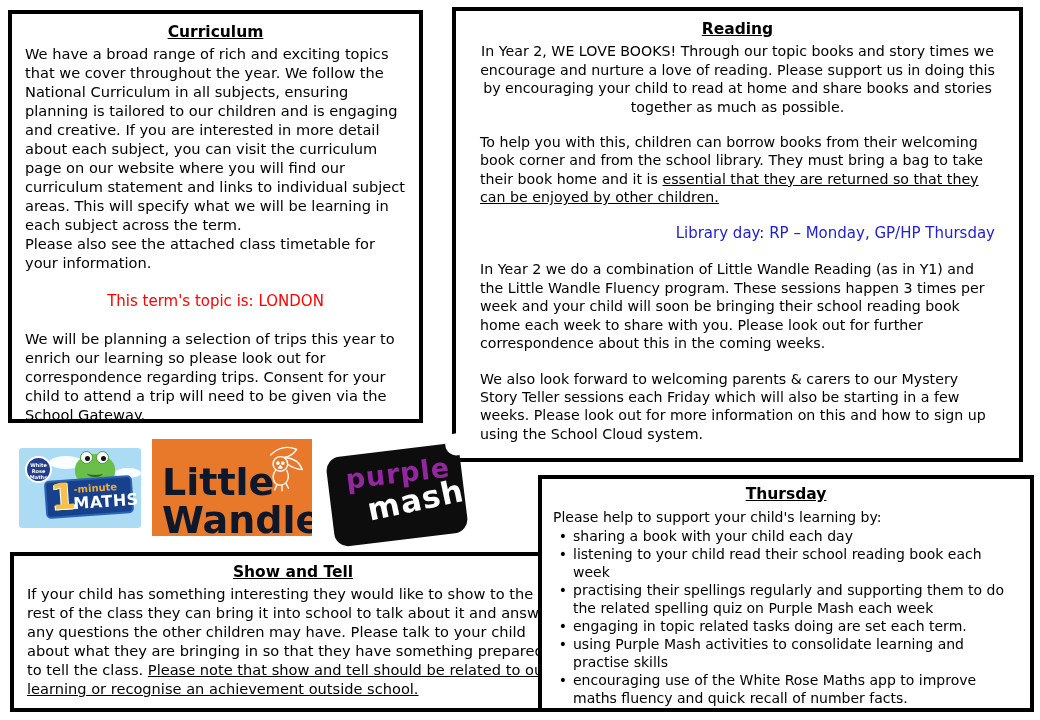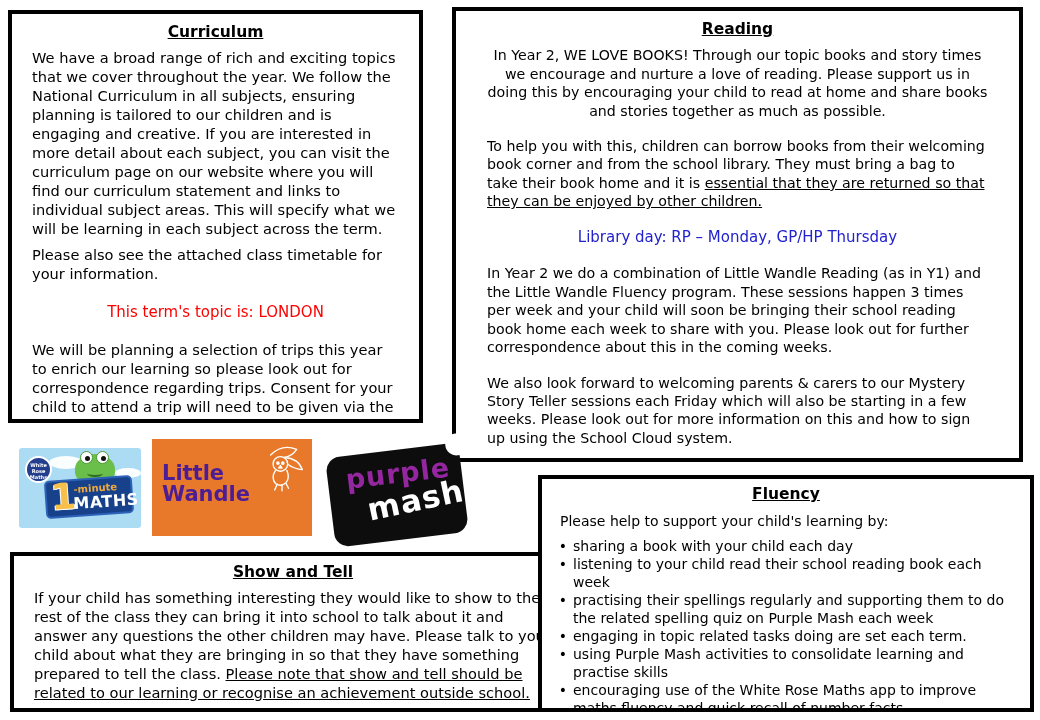--- a/index.html
+++ b/index.html
@@ -4,21 +4,21 @@
 <style>
   * { box-sizing: border-box; margin: 0; padding: 0; }
   html,body { background:#fff; }
   .page {
     position: relative; width: 1040px; height: 720px; background: #ffffff;
     font-family: "DejaVu Sans", sans-serif; color:#000; overflow: hidden;
   }
   .box { position:absolute; border:4px solid #000000; background:#fff; overflow:hidden; }
   .title { font-weight:bold; text-decoration:underline; text-align:center;
            font-size:15.5px; margin:2px 0 3px; }
-  .box p { margin:7px; }
+  .box p { margin:0; }
   .center { text-align:center; }
   .u { text-decoration: underline; }
 
   
   .curriculum { left:8px; top:10px; width:415px; height:413px; padding:6px 13px;
                 font-size:14.6px; line-height:1.3; }
   .curriculum .topic-line { text-align:center; font-size:15px; margin:19px 0; }
 
   
   .reading { left:452px; top:7px; width:571px; height:455px; padding:6px 24px;
@@ -64,22 +64,22 @@
                transform:rotate(-4deg); }
   .omm-one { position:absolute; left:4px; top:-6px; font-size:36px; font-weight:bold;
              color:#f6c04a; text-shadow:1px 1px 0 #fff, -1px 1px 0 #fff; }
   .omm-minute { position:absolute; left:27px; top:3px; font-size:10px; font-weight:bold;
                 color:#f0a93c; }
   .omm-maths { position:absolute; left:26px; top:13px; font-size:16px; font-weight:bold;
                color:#fff; letter-spacing:.5px; }
 
   
   .lw { left:152px; top:439px; width:160px; height:97px; background:#e8792b; }
-  .lw-text { position:absolute; left:10px; top:24px; color:#4c1d95; font-weight:bold;
-             font-size:21px; line-height:1.0; letter-spacing:0; }
+  .lw-text { position:absolute; left:10px; top:24px; color:#0f172a; font-weight:bold;
+             font-size:38px; line-height:1.0; letter-spacing:0; }
   .lw-text span { display:block; }
   .owl { position:absolute; right:4px; top:3px; width:52px; height:52px; }
 
   
   .pm { left:326px; top:444px; width:146px; height:104px; overflow:visible; }
   .pm-blob { position:absolute; left:4px; top:6px; width:134px; height:90px;
              background:#0d0d0d; border-radius:14px; transform:rotate(-7deg); }
   .pm-bite { position:absolute; right:-9px; top:-9px; width:22px; height:22px;
              background:#fff; border-radius:50%; }
   .pm-purple { position:absolute; left:18px; top:8px; font-size:27px; font-weight:bold;
@@ -97,21 +97,21 @@
     <p>We have a broad range of rich and exciting topics that we cover throughout the year. We follow the National Curriculum in all subjects, ensuring planning is tailored to our children and is engaging and creative.  If you are interested in more detail about each subject, you can visit the curriculum page on our website where you will find our curriculum statement and links to individual subject areas.  This will specify what we will be learning in each subject across the term.</p>
     <p>Please also see the attached class timetable for your information.</p>
     <p class="topic-line" style="color: rgb(254, 0, 0);">This term's topic is: LONDON</p>
     <p>We will be planning a selection of trips this year to enrich our learning so please look out for correspondence regarding trips. Consent for your child to attend a trip will need to be given via the School Gateway.</p>
   </section>
 
   <section class="box reading">
     <h2 class="title">Reading</h2>
     <p class="center">In Year 2, WE LOVE BOOKS! Through our topic books and story times we encourage and nurture a love of reading. Please support us in doing this by encouraging your child to read at home and share books and stories together as much as possible.</p>
     <p><span>To help you with this, children can borrow books from their welcoming book corner and from the school library. They must bring a bag to take their book home and it is </span><span class="u">essential that they are returned so that they can be enjoyed by other children.</span></p>
-    <p class="center library-line" style="color: rgb(33, 33, 206);">Library day: RP – Monday, GP/HP Thursday</p>
+    <p class="center library-line" style="color: rgb(33, 33, 206); text-align: right;">Library day: RP – Monday, GP/HP Thursday</p>
     <p>In Year 2 we do a combination of Little Wandle Reading (as in Y1) and the Little Wandle Fluency program. These sessions happen 3 times per week and your child will soon be bringing their school reading book home each week to share with you. Please look out for further correspondence about this in the coming weeks.</p>
     <p>We also look forward to welcoming parents &amp; carers to our Mystery Story Teller sessions each Friday which will also be starting in a few weeks. Please look out for more information on this and how to sign up using the School Cloud system.</p>
   </section>
 
   <div class="logo omm" style="background: rgb(171, 220, 244);">
     <div class="cloud c1"></div>
     <div class="cloud c2"></div>
     <div class="omm-badge">White Rose Maths</div>
     <div class="frog">
       <div class="eye e1">
@@ -155,21 +155,21 @@
       <span class="pm-mash">mash</span>
     </div>
   </div>
 
   <section class="box showtell">
     <h2 class="title">Show and Tell</h2>
     <p><span>If your child has something interesting they would like to show to the rest of the class they can bring it into school to talk about it and answer any questions the other children may have.  Please talk to your child about what they are bringing in so that they have something prepared to tell the class. </span><span class="u">Please note that show and tell should be related to our learning or recognise an achievement outside school.</span></p>
   </section>
 
   <section class="box homework">
-    <h2 class="title">Fluency</h2>
+    <h2 class="title">Thursday</h2>
     <p>Please help to support your child's learning by:</p>
     <ul class="hw-list">
       <li>sharing a book with your child each day</li>
       <li>listening to your child read their school reading book each week</li>
       <li>practising their spellings regularly and supporting them to do the related spelling quiz on Purple Mash each week</li>
       <li>engaging in topic related tasks doing are set each term.</li>
       <li>using Purple Mash activities to consolidate learning and practise skills</li>
       <li>encouraging use of the White Rose Maths app to improve maths fluency and quick recall of number facts.</li>
     </ul>
   </section>

